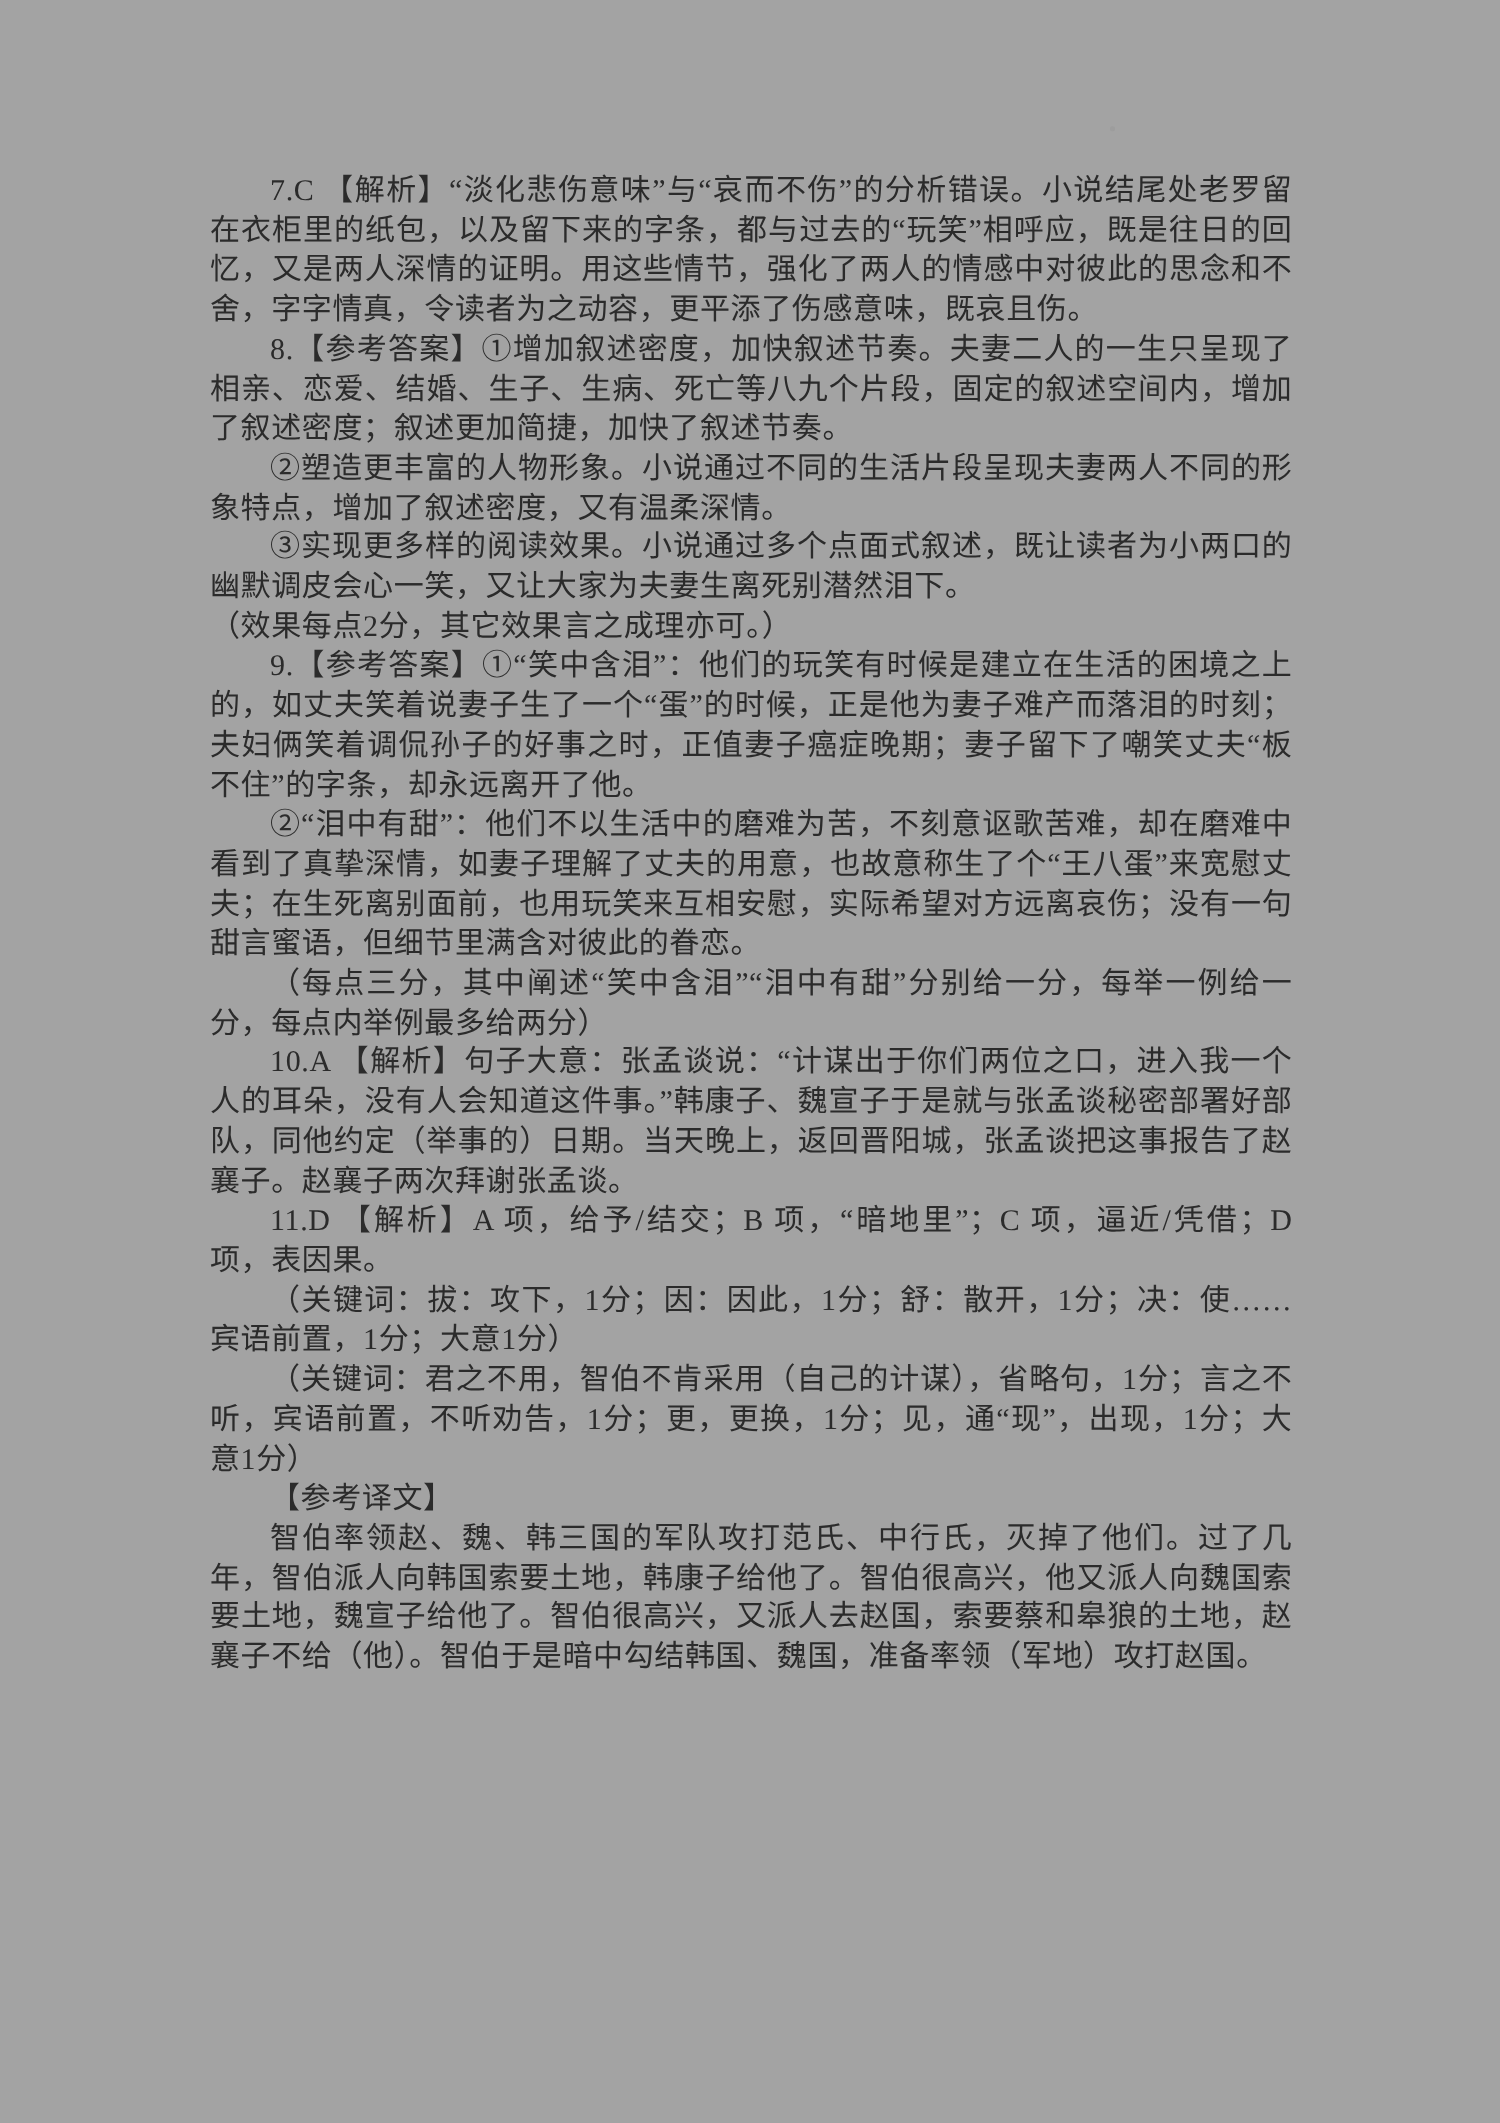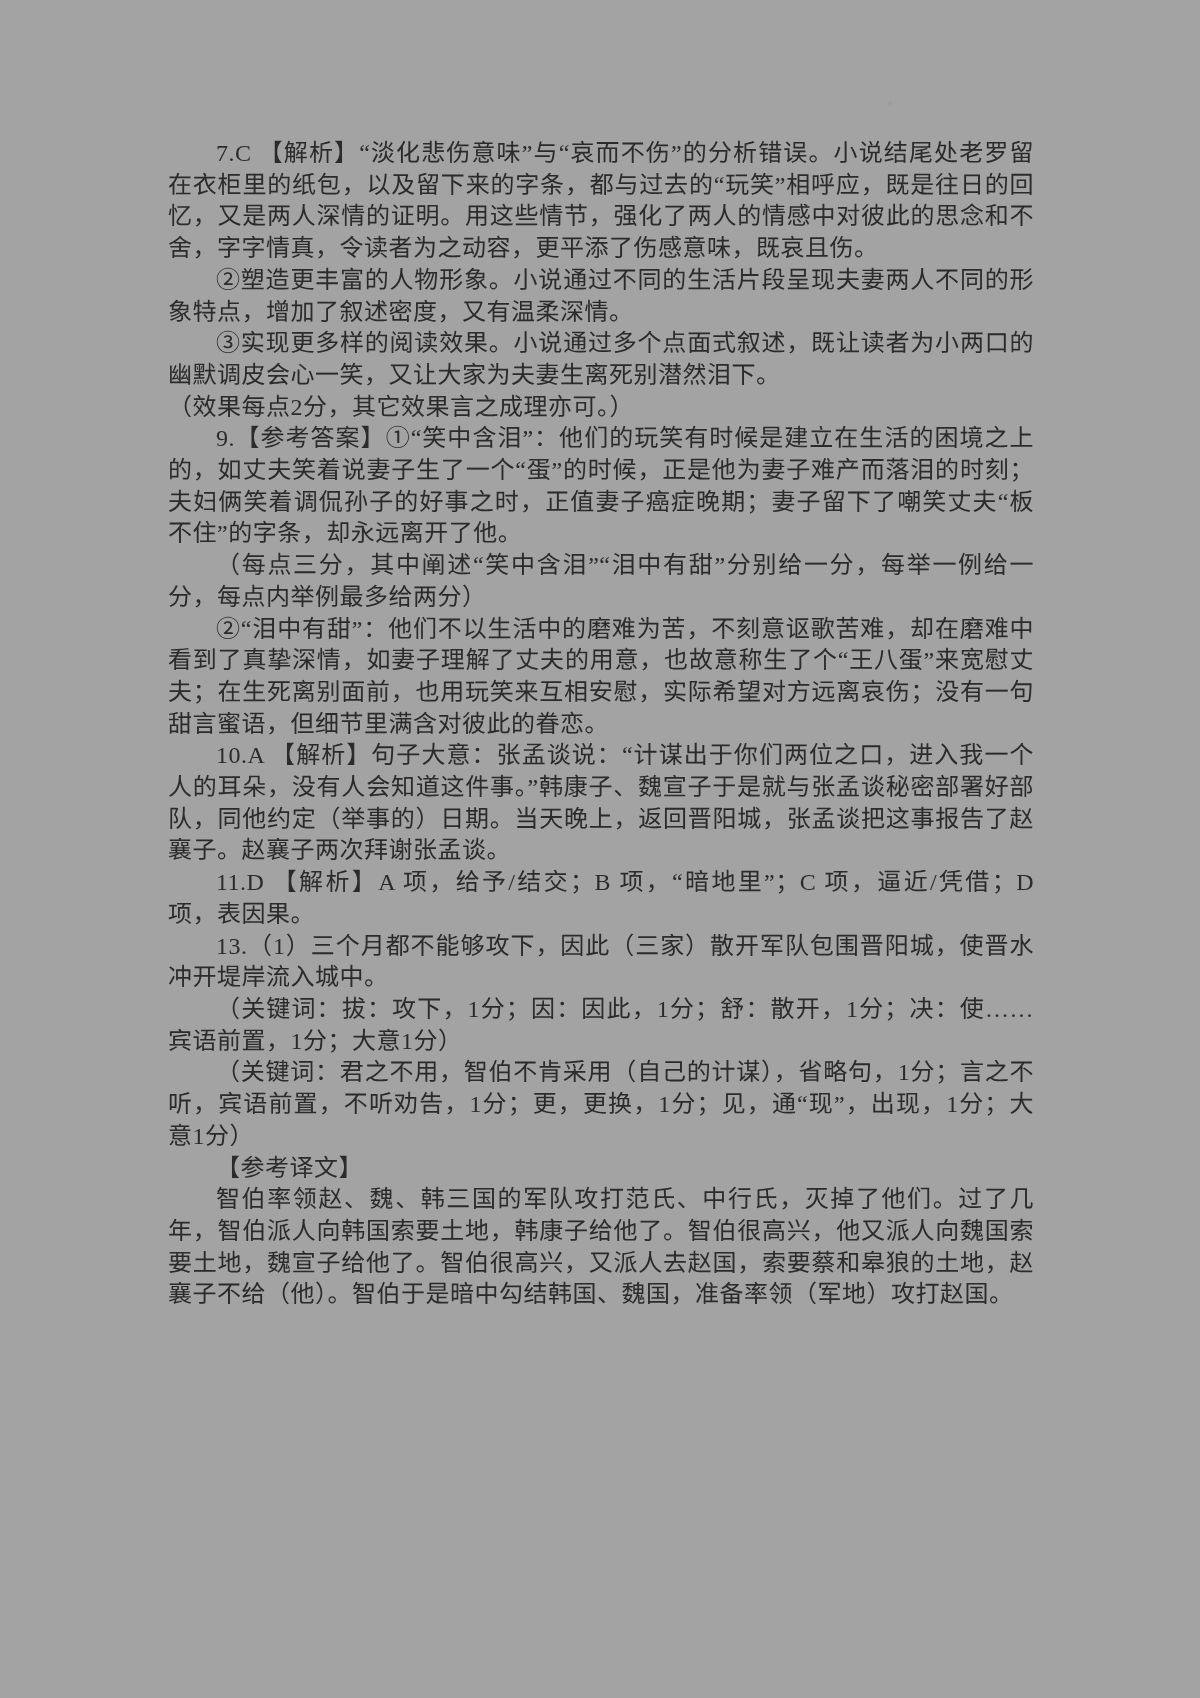--- a/index.html
+++ b/index.html
@@ -53,28 +53,28 @@
 </style>
 </head>
 <body>
 
 <div class="page">
 
   <span class="stray-dot"></span>
 
   <main class="text-block">
     <p>7.C 【解析】“淡化悲伤意味”与“哀而不伤”的分析错误。小说结尾处老罗留在衣柜里的纸包，以及留下来的字条，都与过去的“玩笑”相呼应，既是往日的回忆，又是两人深情的证明。用这些情节，强化了两人的情感中对彼此的思念和不舍，字字情真，令读者为之动容，更平添了伤感意味，既哀且伤。</p>
+    <p>8.【参考答案】①增加叙述密度，加快叙述节奏。夫妻二人的一生只呈现了相亲、恋爱、结婚、生子、生病、死亡等八九个片段，固定的叙述空间内，增加了叙述密度；叙述更加简捷，加快了叙述节奏。</p>
     <p>②塑造更丰富的人物形象。小说通过不同的生活片段呈现夫妻两人不同的形象特点，增加了叙述密度，又有温柔深情。</p>
     <p>③实现更多样的阅读效果。小说通过多个点面式叙述，既让读者为小两口的幽默调皮会心一笑，又让大家为夫妻生离死别潜然泪下。</p>
     <p class="noindent">（效果每点2分，其它效果言之成理亦可。）</p>
     <p>9.【参考答案】①“笑中含泪”：他们的玩笑有时候是建立在生活的困境之上的，如丈夫笑着说妻子生了一个“蛋”的时候，正是他为妻子难产而落泪的时刻；夫妇俩笑着调侃孙子的好事之时，正值妻子癌症晚期；妻子留下了嘲笑丈夫“板不住”的字条，却永远离开了他。</p>
+    <p>②“泪中有甜”：他们不以生活中的磨难为苦，不刻意讴歌苦难，却在磨难中看到了真挚深情，如妻子理解了丈夫的用意，也故意称生了个“王八蛋”来宽慰丈夫；在生死离别面前，也用玩笑来互相安慰，实际希望对方远离哀伤；没有一句甜言蜜语，但细节里满含对彼此的眷恋。</p>
     <p>（每点三分，其中阐述“笑中含泪”“泪中有甜”分别给一分，每举一例给一分，每点内举例最多给两分）</p>
-    <p>②“泪中有甜”：他们不以生活中的磨难为苦，不刻意讴歌苦难，却在磨难中看到了真挚深情，如妻子理解了丈夫的用意，也故意称生了个“王八蛋”来宽慰丈夫；在生死离别面前，也用玩笑来互相安慰，实际希望对方远离哀伤；没有一句甜言蜜语，但细节里满含对彼此的眷恋。</p>
     <p>10.A 【解析】句子大意：张孟谈说：“计谋出于你们两位之口，进入我一个人的耳朵，没有人会知道这件事。”韩康子、魏宣子于是就与张孟谈秘密部署好部队，同他约定（举事的）日期。当天晚上，返回晋阳城，张孟谈把这事报告了赵襄子。赵襄子两次拜谢张孟谈。</p>
     <p>11.D 【解析】A 项，给予/结交；B 项，“暗地里”；C 项，逼近/凭借；D 项，表因果。</p>
-    <p>13.（1）三个月都不能够攻下，因此（三家）散开军队包围晋阳城，使晋水冲开堤岸流入城中。</p>
     <p>（关键词：拔：攻下，1分；因：因此，1分；舒：散开，1分；决：使……宾语前置，1分；大意1分）</p>
     <p>（关键词：君之不用，智伯不肯采用（自己的计谋），省略句，1分；言之不听，宾语前置，不听劝告，1分；更，更换，1分；见，通“现”，出现，1分；大意1分）</p>
     <p>【参考译文】</p>
     <p>智伯率领赵、魏、韩三国的军队攻打范氏、中行氏，灭掉了他们。过了几年，智伯派人向韩国索要土地，韩康子给他了。智伯很高兴，他又派人向魏国索要土地，魏宣子给他了。智伯很高兴，又派人去赵国，索要蔡和皋狼的土地，赵襄子不给（他）。智伯于是暗中勾结韩国、魏国，准备率领（军地）攻打赵国。</p>
   </main>
 
 </div>
 
 </body></html>

